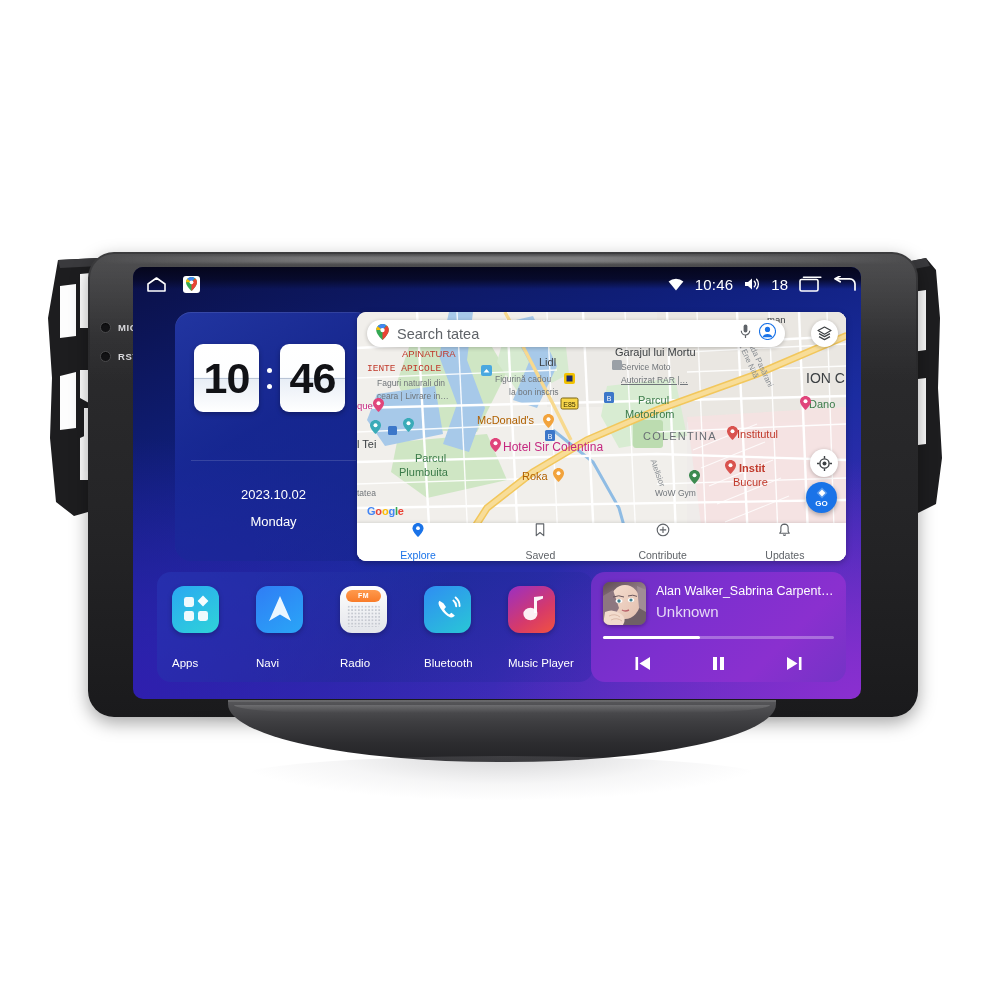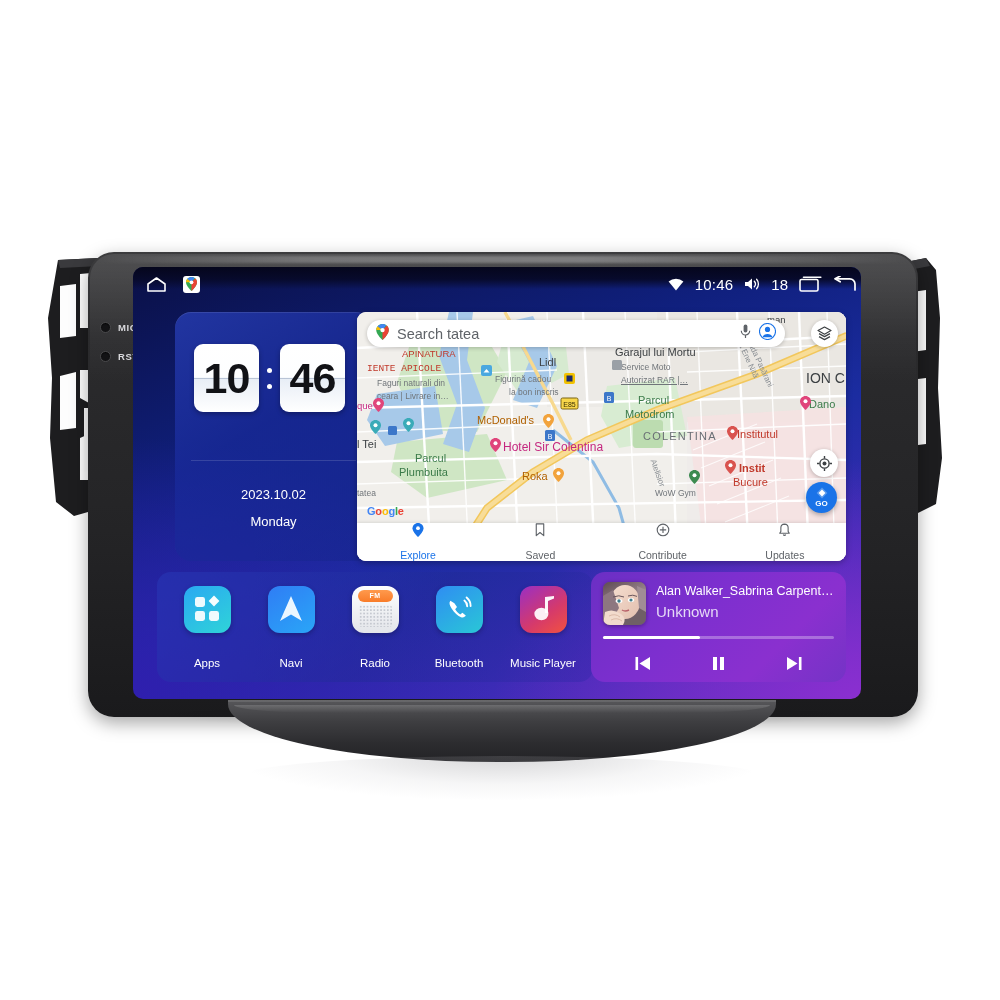--- a/index.html
+++ b/index.html
@@ -159,21 +159,21 @@
 
   .pin{ position:absolute; z-index:6; }
 
   
   .dock{
     position:absolute; left:24px; top:305px; width:420px; height:110px;
     border-radius:14px;
     background: linear-gradient(135deg, rgba(40,58,185,.52) 0%, rgba(32,42,150,.45) 55%, rgba(48,40,170,.42) 100%);
     display:flex; align-items:center; justify-content:space-around; padding:0 8px;
   }
-  .appitem{ display:flex; flex-direction:column; align-items:center; gap:24px; width:70px; }
+  .appitem{ display:flex; flex-direction:column; gap:24px; width:70px; }
   .appicon{ width:47px;height:47px;border-radius:12px; position:relative; overflow:hidden;
             box-shadow:0 2px 5px rgba(0,0,0,.25); display:flex;align-items:center;justify-content:center;}
   .applabel{ color:#fff; font-size:11.5px; white-space:nowrap; }
 
   .ic-apps{ background: linear-gradient(145deg,#2aa8f2 0%,#2fd4d8 100%); }
   .ic-navi{ background: linear-gradient(145deg,#2f7df5 0%,#2aa6f7 100%); }
   .ic-radio{ background: linear-gradient(180deg,#fefefe 0%,#e3e5ea 100%); }
   .ic-bt{ background: linear-gradient(145deg,#2f8df3 0%,#29c7d6 100%); }
   .ic-mp{ background: linear-gradient(145deg,#9a2fc4 0%,#d63a6a 60%,#f2523f 100%); }
 

